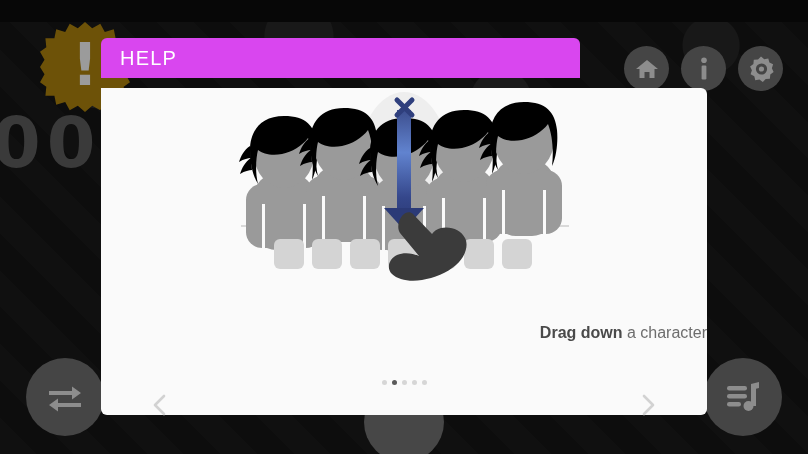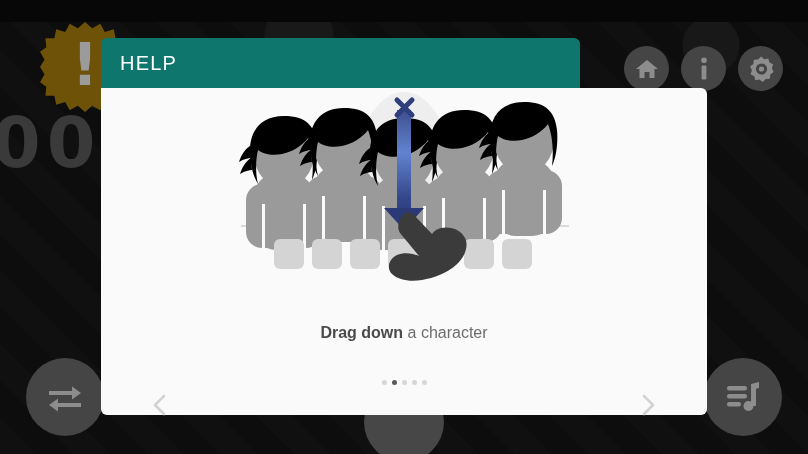--- a/index.html
+++ b/index.html
@@ -69,43 +69,43 @@
   }
   #alert-mark {
     font-size: 58px; font-weight: bold; color: #9b9b9b;
     line-height: 1; margin-top: -4px;
     font-family: "DejaVu Sans", sans-serif;
   }
 
   
   #help-dialog { position: absolute; left: 101px; top: 38px; }
   #help-header {
-    position: absolute; left: 0; top: 0; width: 479px; height: 50px;
-    background: #0f766e;
+    position: absolute; left: 0; top: 0; width: 479px; height: 40px;
+    background: #d946ef;
     border-radius: 6px 6px 0 0;
     display: flex; align-items: center;
   }
   #help-title {
     color: #ffffff; font-size: 20px; letter-spacing: 1.2px;
     padding-left: 19px;
   }
   #help-body {
     position: absolute; left: 0; top: 50px; width: 606px; height: 327px;
     background: #fafafa;
     border-radius: 0 6px 6px 6px;
   }
 
   
   #illustration { position: absolute; left: 0; top: 0; width: 606px; height: 225px; }
   #illustration svg { display: block; }
 
   
   #caption {
     position: absolute; left: 0; top: 234px; width: 606px;
-    text-align: center; line-height: 22px;
+    text-align: right; line-height: 22px;
   }
   .caption-line { font-size: 16px; color: #6d6d6d; }
   .caption-strong { font-weight: bold; color: #4a4a4a; }
 
   
   #pager-dots {
     position: absolute; left: 0; top: 292px; width: 606px;
     display: flex; justify-content: center; gap: 5px;
   }
   .pager-dot { width: 5px; height: 5px; border-radius: 50%; background: #d6d6d6; }

